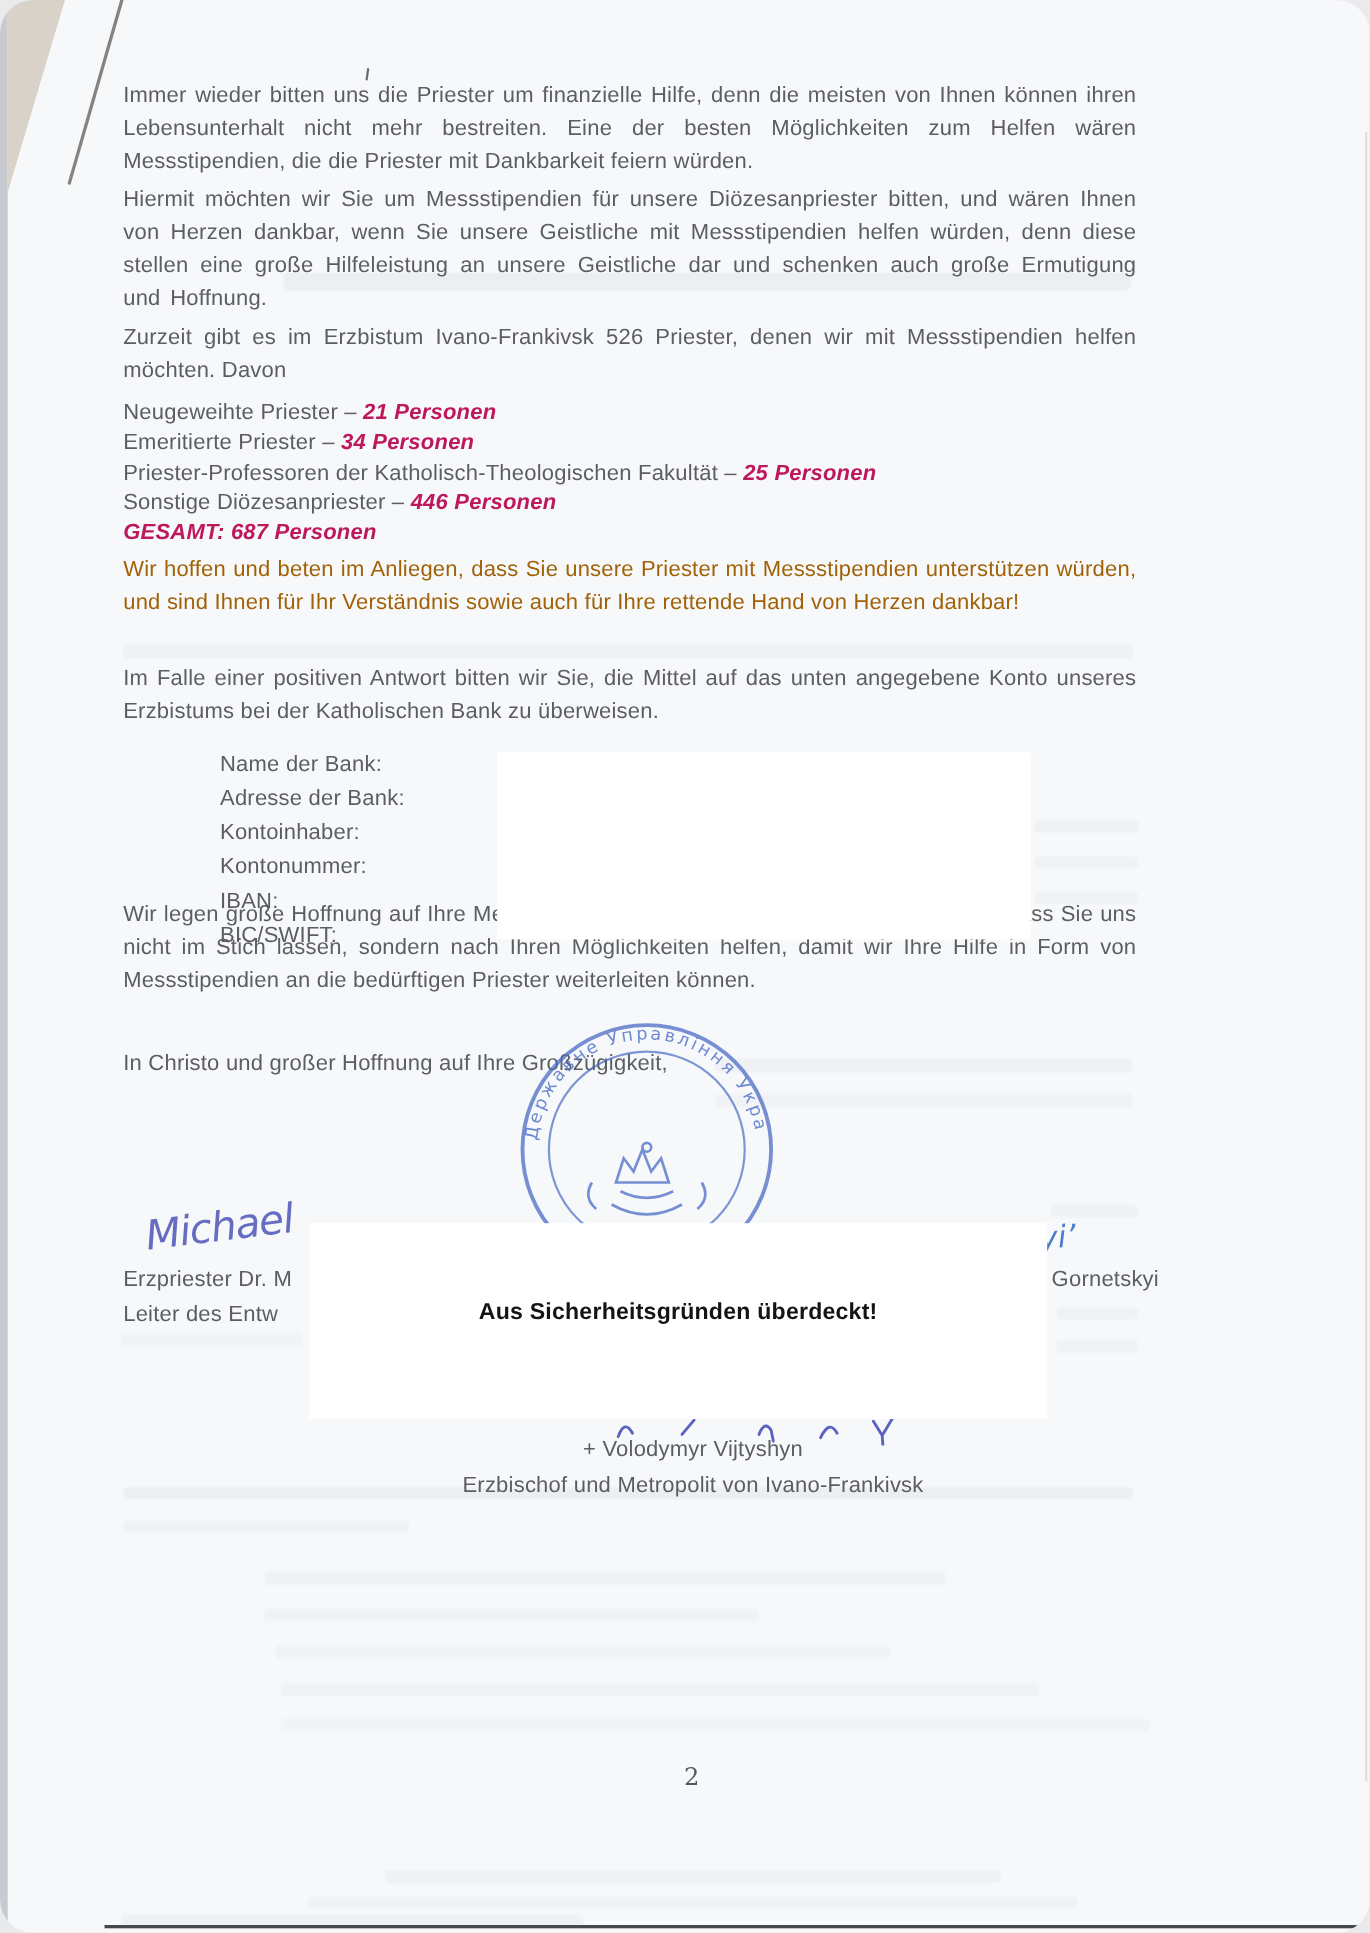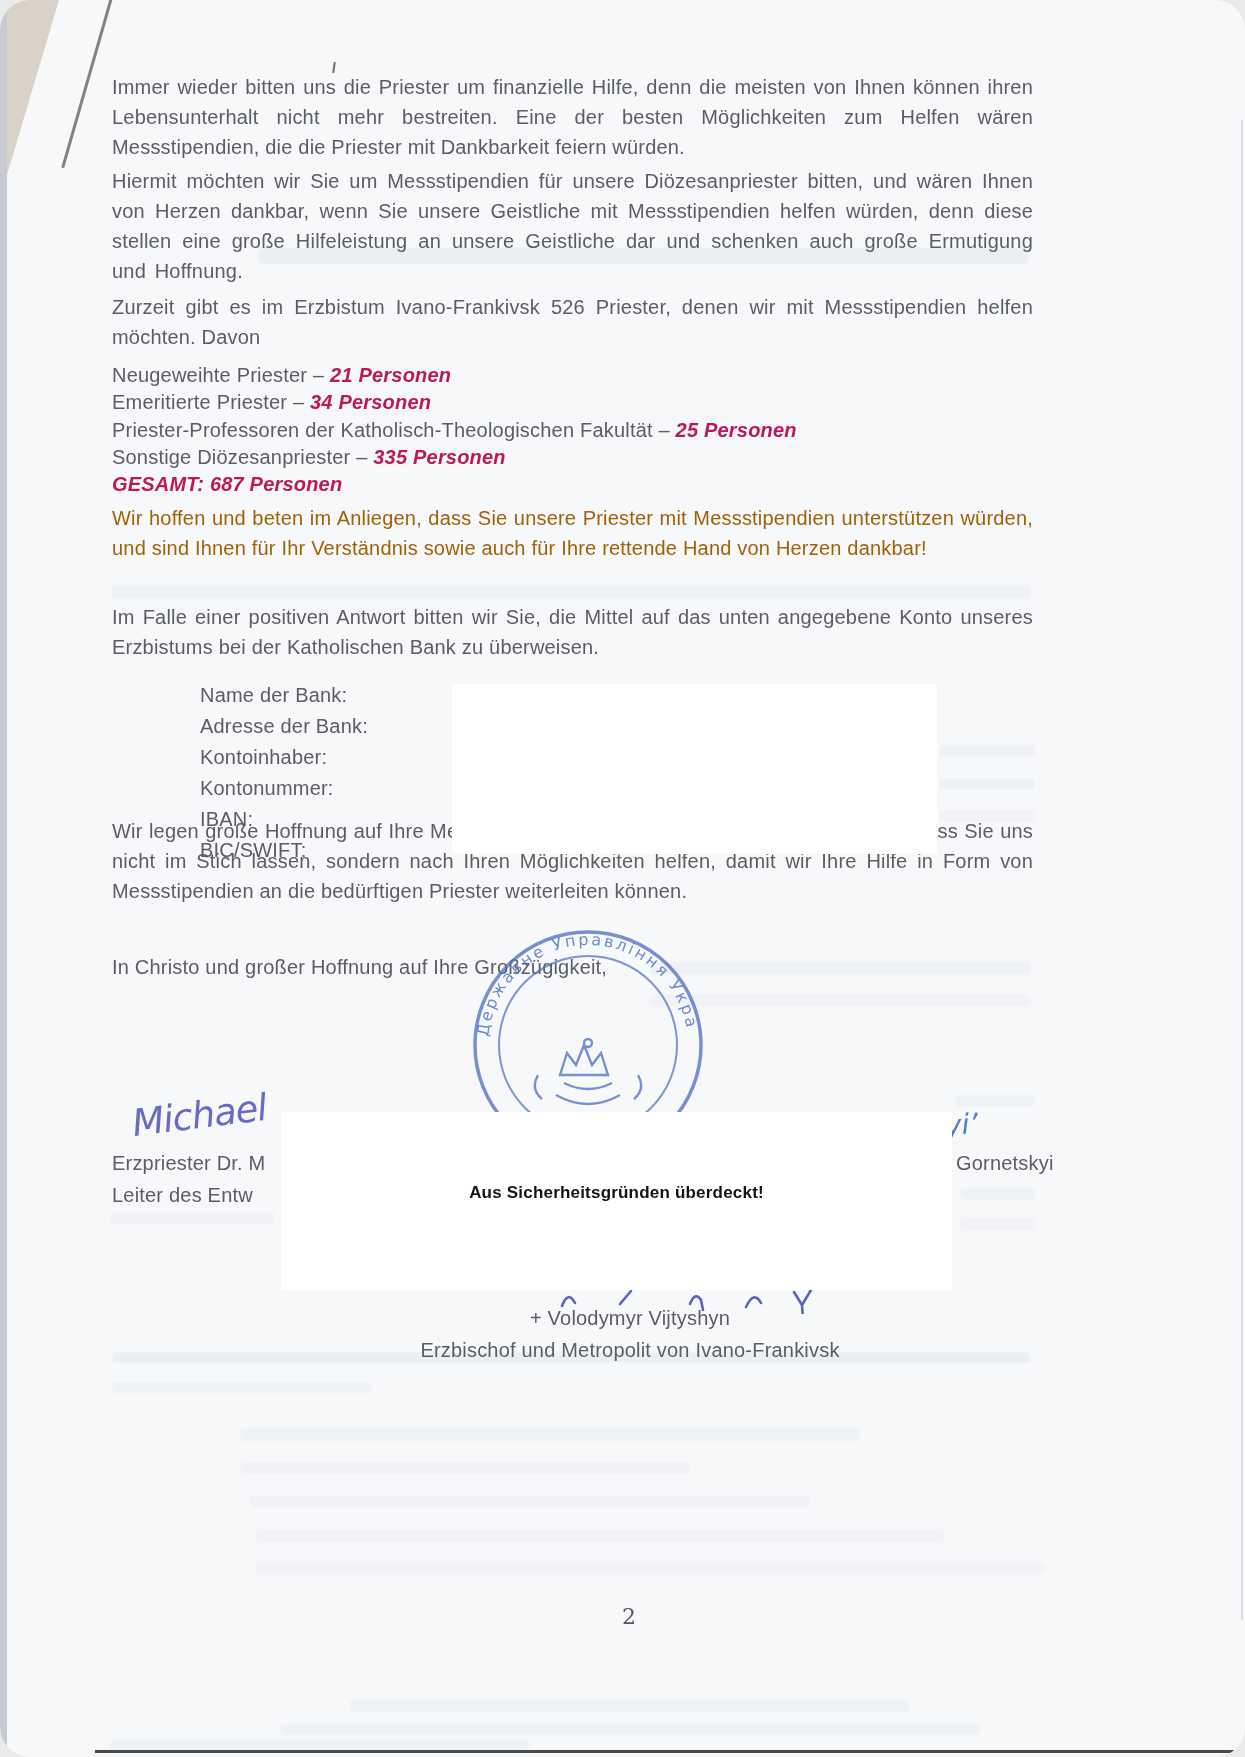--- a/index.html
+++ b/index.html
@@ -9,21 +9,21 @@
     font-family:"Liberation Sans",sans-serif;color:#5b5d61;border-radius:30px;
   }
   .t{position:absolute;left:112px;width:921px;font-size:20px;line-height:30px;letter-spacing:.2px;}
   .just{text-align:justify;}
   .light{color:#a16207;}
   .uline{text-decoration-thickness:2px;text-underline-offset:5px;}
   .listline{line-height:27.5px;}
   .bankline{left:200px;width:400px;}
   .coverbox{position:absolute;background:#ffffff;z-index:5;}
   .sec-box{display:flex;align-items:center;justify-content:center;}
-  .sec-text{font-weight:bold;color:#141414;font-size:17px;letter-spacing:.2px;transform:translateY(-8px);}
+  .sec-text{font-weight:bold;color:#141414;font-size:21px;letter-spacing:.2px;transform:translateY(-8px);}
   .underfrag{z-index:1;}
   .hand{position:absolute;color:#666cc2;font-style:italic;font-family:"DejaVu Sans",sans-serif;z-index:2;}
   .footerline{left:115px;width:1030px;text-align:center;}
   .pagenum{left:0;width:1258px;text-align:center;font-family:"DejaVu Serif",serif;font-size:22px;color:#55575a;}
   .ghost{position:absolute;background:rgba(168,182,188,.26);border-radius:4px;filter:blur(1.2px);z-index:0;}
   .stamp-svg{position:absolute;left:468px;top:925px;z-index:3;opacity:.88;}
   .edge-left{position:absolute;left:0;top:0;width:7px;height:1757px;background:#c7cbd1;}
   .edge-right{position:absolute;right:2px;top:120px;width:2px;height:1500px;background:#dcdee2;}
   .fold{position:absolute;left:7px;top:0;width:0;height:0;border-left:52px solid #d8d2c8;border-bottom:175px solid transparent;}
   .fold-line{position:absolute;left:-4px;top:78px;width:184px;height:3px;background:#83837f;transform:rotate(106deg);border-radius:2px;}
@@ -65,21 +65,21 @@
   <div class="ghost" style="left:280px;top:1724px;width:700px;height:11px;opacity:.35"></div>
   <div class="ghost" style="left:110px;top:1740px;width:420px;height:11px;opacity:.35"></div>
 
   <div class="t just" style="top:72px">Immer wieder bitten uns die Priester um finanzielle Hilfe, denn die meisten von Ihnen können ihren Lebensunterhalt nicht mehr bestreiten. Eine der besten Möglichkeiten zum Helfen wären Messstipendien, die die Priester mit Dankbarkeit feiern würden.</div>
   <div class="t just" style="top:166px;word-spacing:3px">Hiermit möchten wir Sie um Messstipendien für unsere Diözesanpriester bitten, und wären Ihnen von Herzen dankbar, wenn Sie unsere Geistliche mit Messstipendien helfen würden, denn diese stellen eine große Hilfeleistung an unsere Geistliche dar und schenken auch große Ermutigung und Hoffnung.</div>
   <div class="t just uline" style="top:292px">Zurzeit gibt es im Erzbistum Ivano-Frankivsk 526 Priester, denen wir mit Messstipendien helfen möchten. Davon</div>
 
   <div class="t listline" style="top:362px"><span>Neugeweihte Priester – </span><b>21 Personen</b></div>
   <div class="t listline" style="top:389px"><span>Emeritierte Priester – </span><b>34 Personen</b></div>
   <div class="t listline" style="top:417px"><span>Priester-Professoren der Katholisch-Theologischen Fakultät – </span><b>25 Personen</b></div>
-  <div class="t listline" style="top:444px"><span>Sonstige Diözesanpriester – </span><b>335 Personen</b></div>
+  <div class="t listline" style="top:444px"><span>Sonstige Diözesanpriester – </span><b>446 Personen</b></div>
   <div class="t listline" style="top:471px"><span></span><b>GESAMT: 687 Personen</b></div>
 
   <div class="t just light" style="top:503px">Wir hoffen und beten im Anliegen, dass Sie unsere Priester mit Messstipendien unterstützen würden, und sind Ihnen für Ihr Verständnis sowie auch für Ihre rettende Hand von Herzen dankbar!</div>
   <div class="t just" style="top:602px">Im Falle einer positiven Antwort bitten wir Sie, die Mittel auf das unten angegebene Konto unseres Erzbistums bei der Katholischen Bank zu überweisen.</div>
 
   <div class="t bankline" style="top:680px">Name der Bank:</div>
   <div class="t bankline" style="top:711px">Adresse der Bank:</div>
   <div class="t bankline" style="top:742px">Kontoinhaber:</div>
   <div class="t bankline" style="top:773px">Kontonummer:</div>
   <div class="t bankline" style="top:804px">IBAN:</div>

